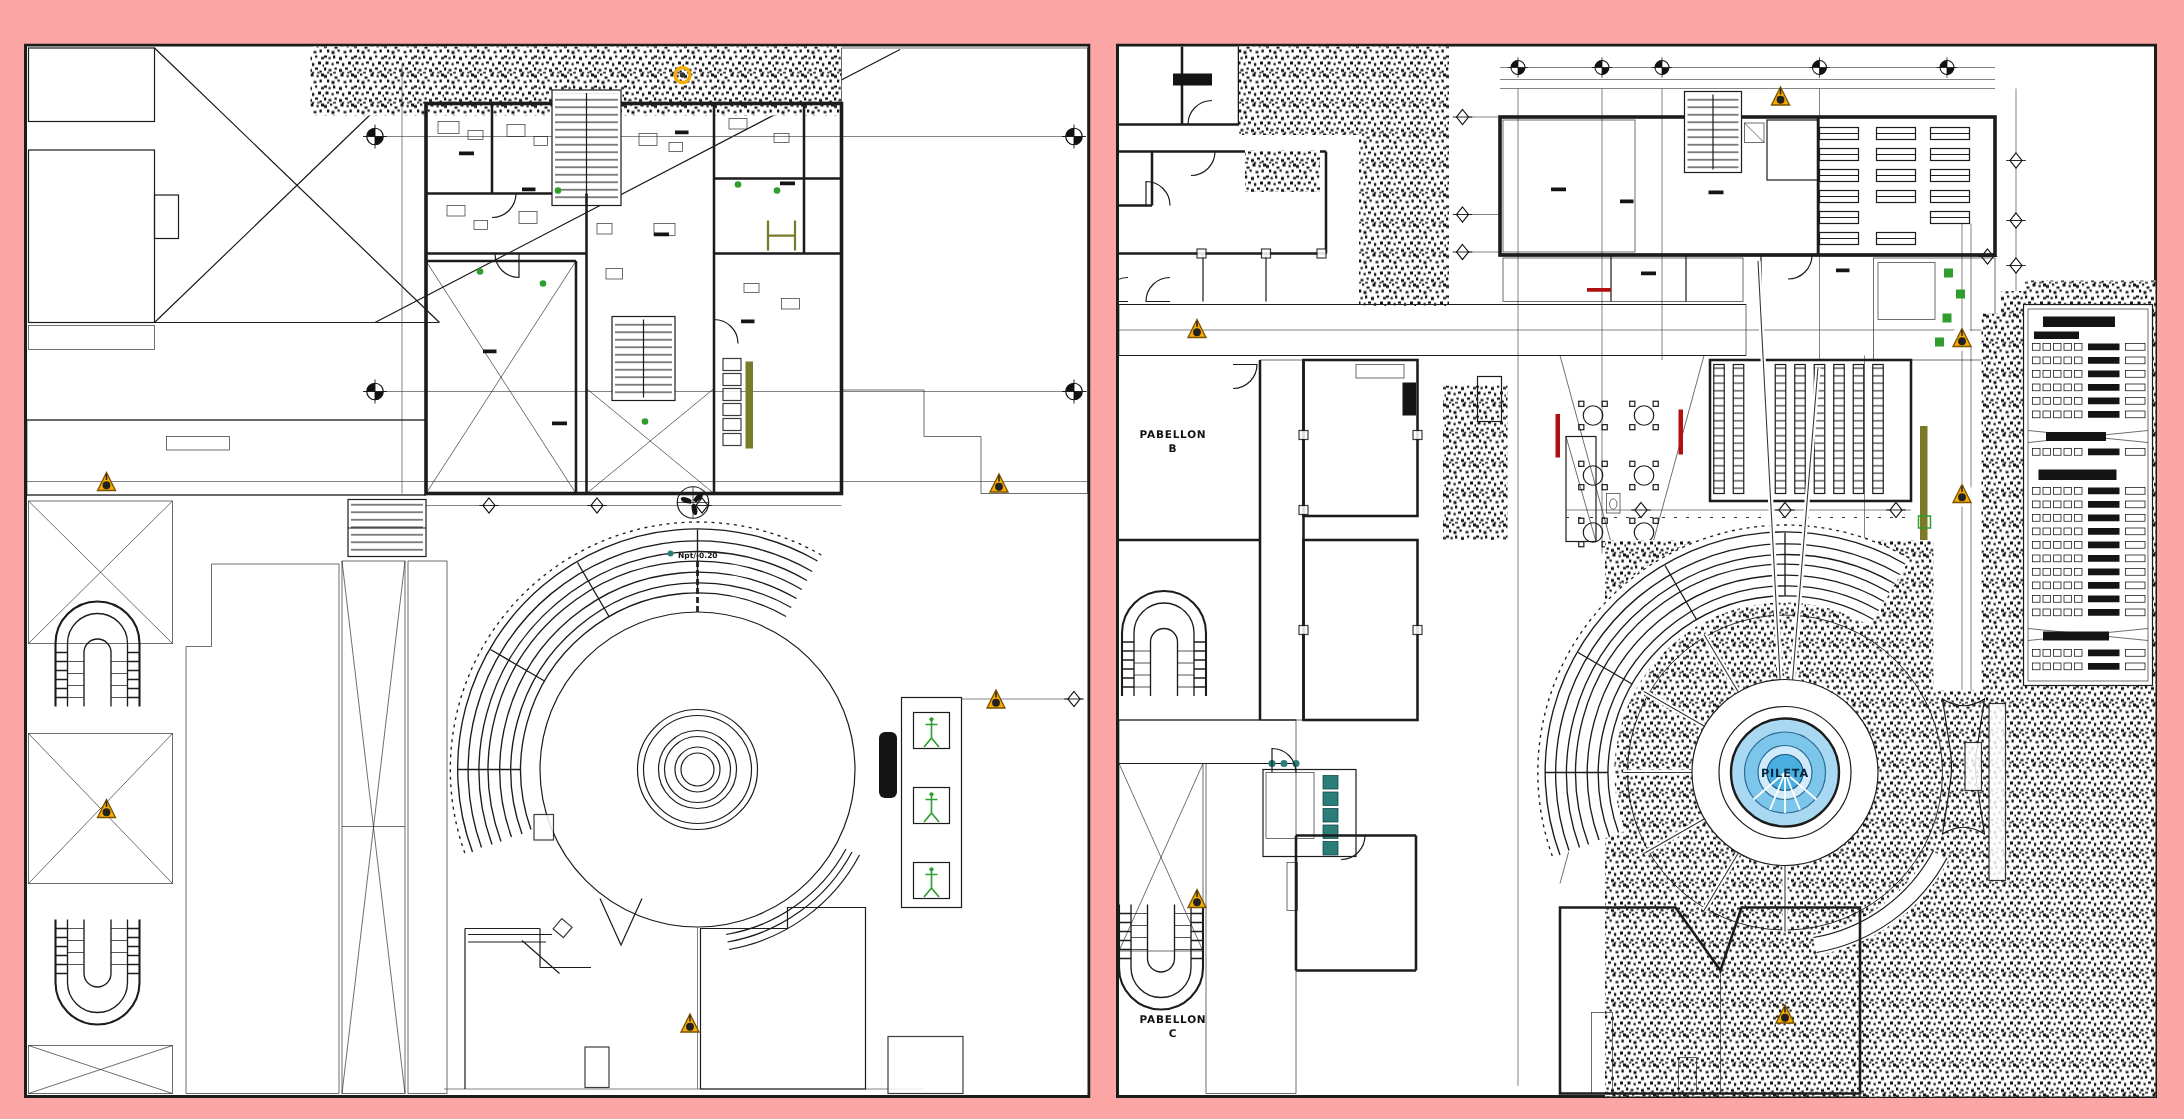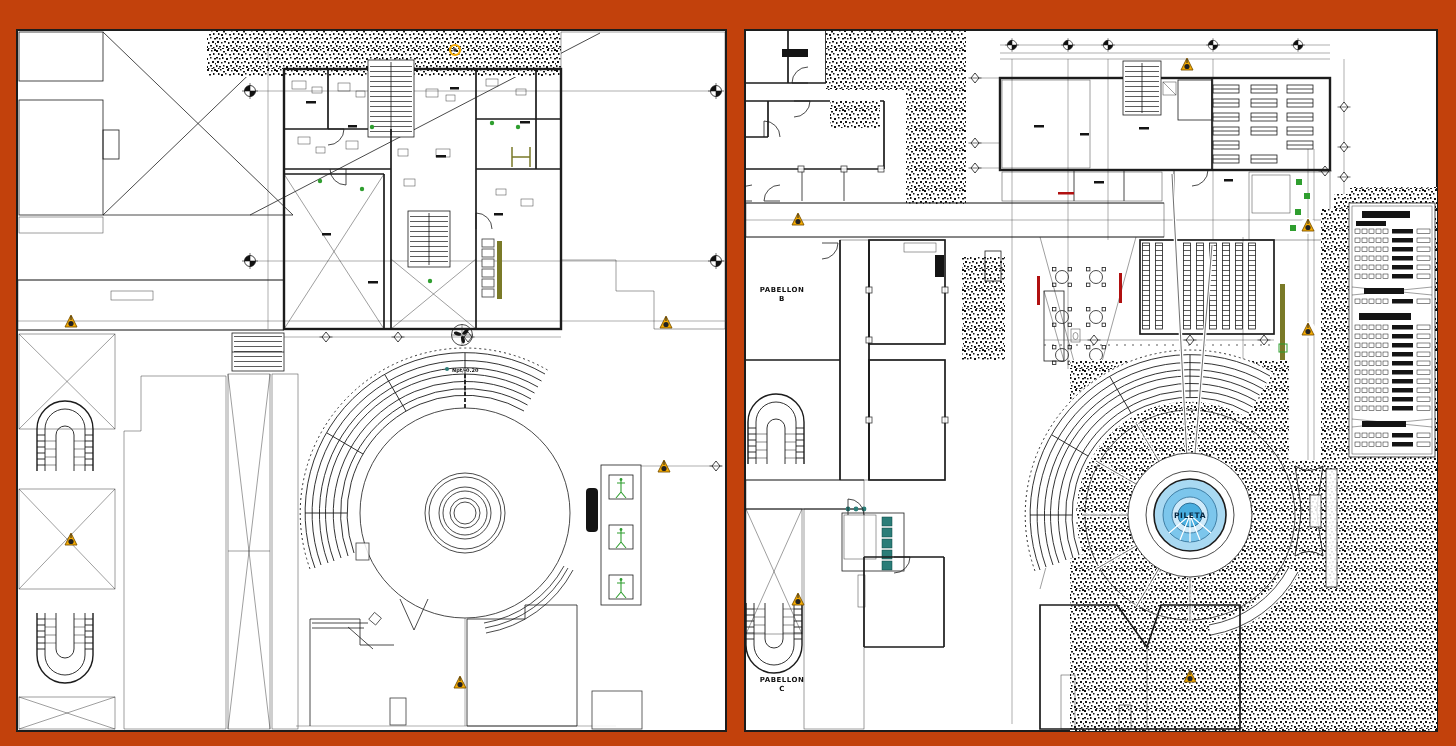--- a/index.html
+++ b/index.html
@@ -1,16 +1,16 @@
 <!DOCTYPE html>
 <html><head>
 <meta charset="utf-8">
 <style>
   html,body{margin:0;padding:0;background:#fff}
-  #stage{position:relative;width:1456px;height:746px;background:#c2410c;overflow:hidden;
+  #stage{position:relative;width:1456px;height:746px;background:#fca5a5;overflow:hidden;
          font-family:"DejaVu Sans",sans-serif}
   svg{position:absolute;display:block}
   #pl{left:16px;top:29px}
   #pr{left:744px;top:29px}
   .ln{stroke:#1c1c1c;stroke-width:.8;fill:none}
   .ln2{stroke:#1c1c1c;stroke-width:1.7;fill:none}
   .ln3{stroke:#1c1c1c;stroke-width:2.4;fill:none}
   .thn{stroke-width:.5;opacity:.85}
   .dim{stroke:#444;stroke-width:.55;fill:none;opacity:.8}
   .fw{fill:#fff;stroke:#1c1c1c;stroke-width:.8}

